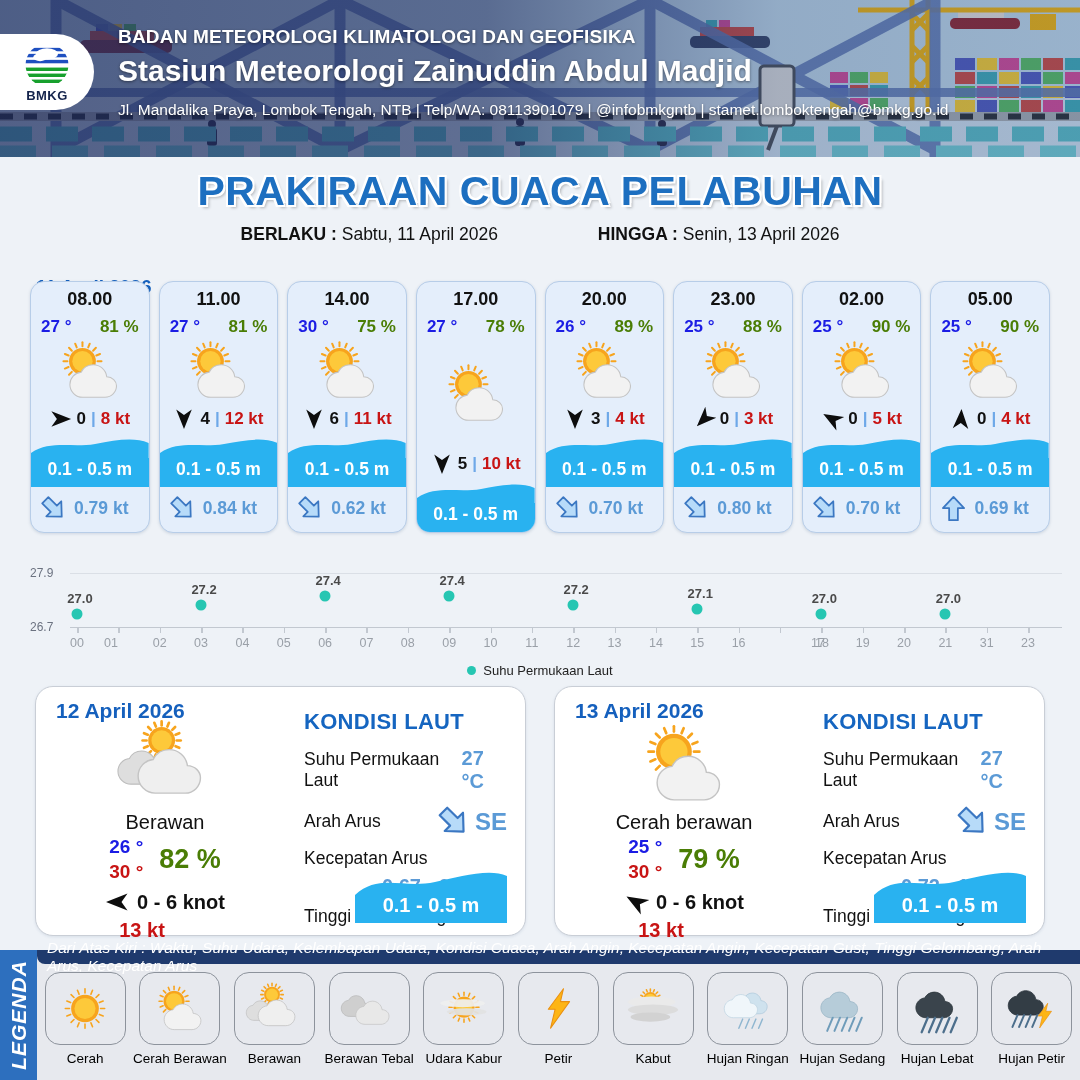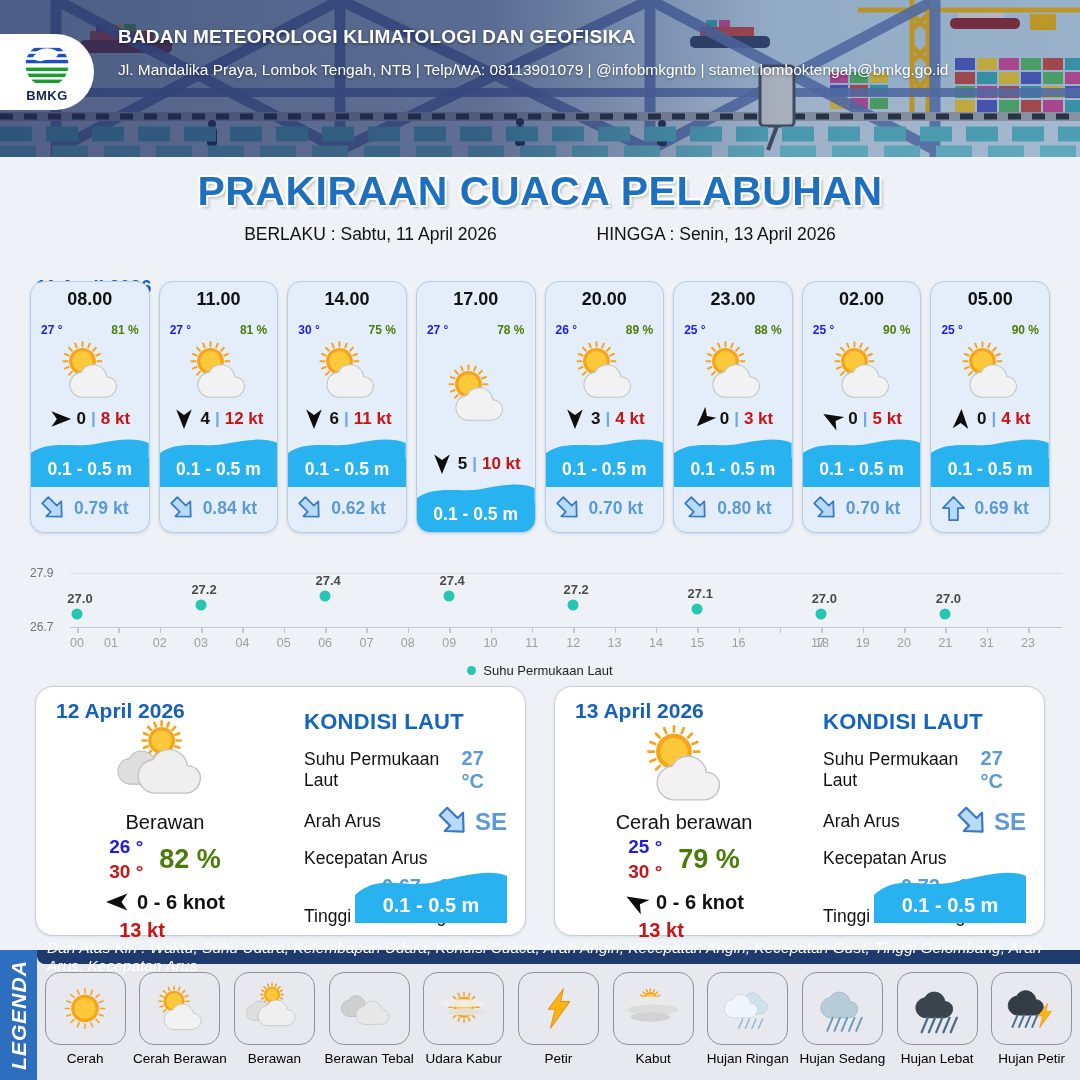--- a/index.html
+++ b/index.html
@@ -22,29 +22,29 @@
   .header-text{position:absolute;left:118px;top:26px;z-index:3;color:#fff;text-shadow:0 1px 3px rgba(0,0,0,.45);}
   .ht-org{font-size:19px;font-weight:bold;letter-spacing:.2px;}
   .ht-station{font-size:30px;font-weight:bold;margin-top:6px;}
   .ht-address{font-size:15.5px;margin-top:13px;font-weight:400;}
   
   .title-block{position:absolute;top:168px;left:0;width:1080px;text-align:center;z-index:2;}
   .main-title{margin:0;font-size:41px;font-weight:800;color:var(--c-accent);letter-spacing:.5px;
     text-shadow:-2px -2px 0 #fff,2px -2px 0 #fff,-2px 2px 0 #fff,2px 2px 0 #fff,3px 3px 3px rgba(0,0,0,.25);}
   .sub-title{margin:1px 0 0;font-size:30px;font-weight:bold;color:var(--c-subtitle);}
   .validity{margin-top:9px;font-size:17.5px;}
-  .validity .lab{font-weight:normal;}
+  .validity .lab{font-weight:bold;}
   .validity .gap{display:inline-block;width:90px;}
   
   .date-label{position:absolute;top:276px;left:36px;font-size:19px;font-weight:bold;color:var(--c-date);}
   .cards{position:absolute;top:281px;left:30px;width:1020px;height:252px;display:flex;gap:9px;}
   .fcard{flex:1;background:#e4eefb;border:1px solid #b7cde8;border-radius:14px;overflow:hidden;
     display:flex;flex-direction:column;box-shadow:0 1px 3px rgba(60,90,130,.18);}
   .f-time{font-size:18px;font-weight:bold;text-align:center;margin-top:7px;}
-  .f-th{display:flex;justify-content:space-between;padding:0 10px;font-size:12px;font-weight:bold;margin-top:13px;}
+  .f-th{display:flex;justify-content:space-between;padding:0 10px;font-size:17px;font-weight:bold;margin-top:7px;}
   .f-temp{color:var(--c-temp);} .f-rh{color:var(--c-green);}
   .f-icon{flex:1;display:flex;align-items:center;justify-content:center;}
   .f-wind{display:flex;align-items:center;justify-content:center;gap:5px;font-size:17px;font-weight:bold;height:30px;margin-bottom:2px;}
   .f-wdart{width:22px;height:22px;display:inline-block;}
   .f-div{color:#6ea8e8;font-weight:bold;}
   .f-wspd{color:var(--c-red);}
   .wave-svg{display:block;width:100%;height:22px;}
   .wave-band{background:var(--c-wave);color:#fff;text-align:center;font-weight:bold;font-size:17.5px;padding:1px 0 7px;}
   .f-cur{display:flex;align-items:center;gap:7px;padding:8px 9px 10px;}
   .f-carrow{width:27px;height:27px;display:inline-block;}
@@ -226,20 +226,21 @@
         <rect x="2" y="31" width="56" height="4" fill="#17a02d"></rect>
         <rect x="6" y="38" width="48" height="4" fill="#17a02d"></rect>
         <rect x="12" y="45" width="36" height="4" fill="#17a02d"></rect>
       </g>
     </svg>
     <div class="logo-text">BMKG</div>
   </div>
 
   <div class="header-text">
     <div class="ht-org">BADAN METEOROLOGI KLIMATOLOGI DAN GEOFISIKA</div>
+    <div class="ht-station">Stasiun Meteorologi Zainuddin Abdul Madjid</div>
     <div class="ht-address">Jl. Mandalika Praya, Lombok Tengah, NTB | Telp/WA: 08113901079 | @infobmkgntb | stamet.lomboktengah@bmkg.go.id</div>
   </div>
 </div>
 
 <div class="title-block">
   <h1 class="main-title">PRAKIRAAN CUACA PELABUHAN</h1>
   <div class="validity">
     <span class="lab">BERLAKU :</span>
     <span>Sabtu, 11 April 2026</span>
     <span class="gap"></span>

